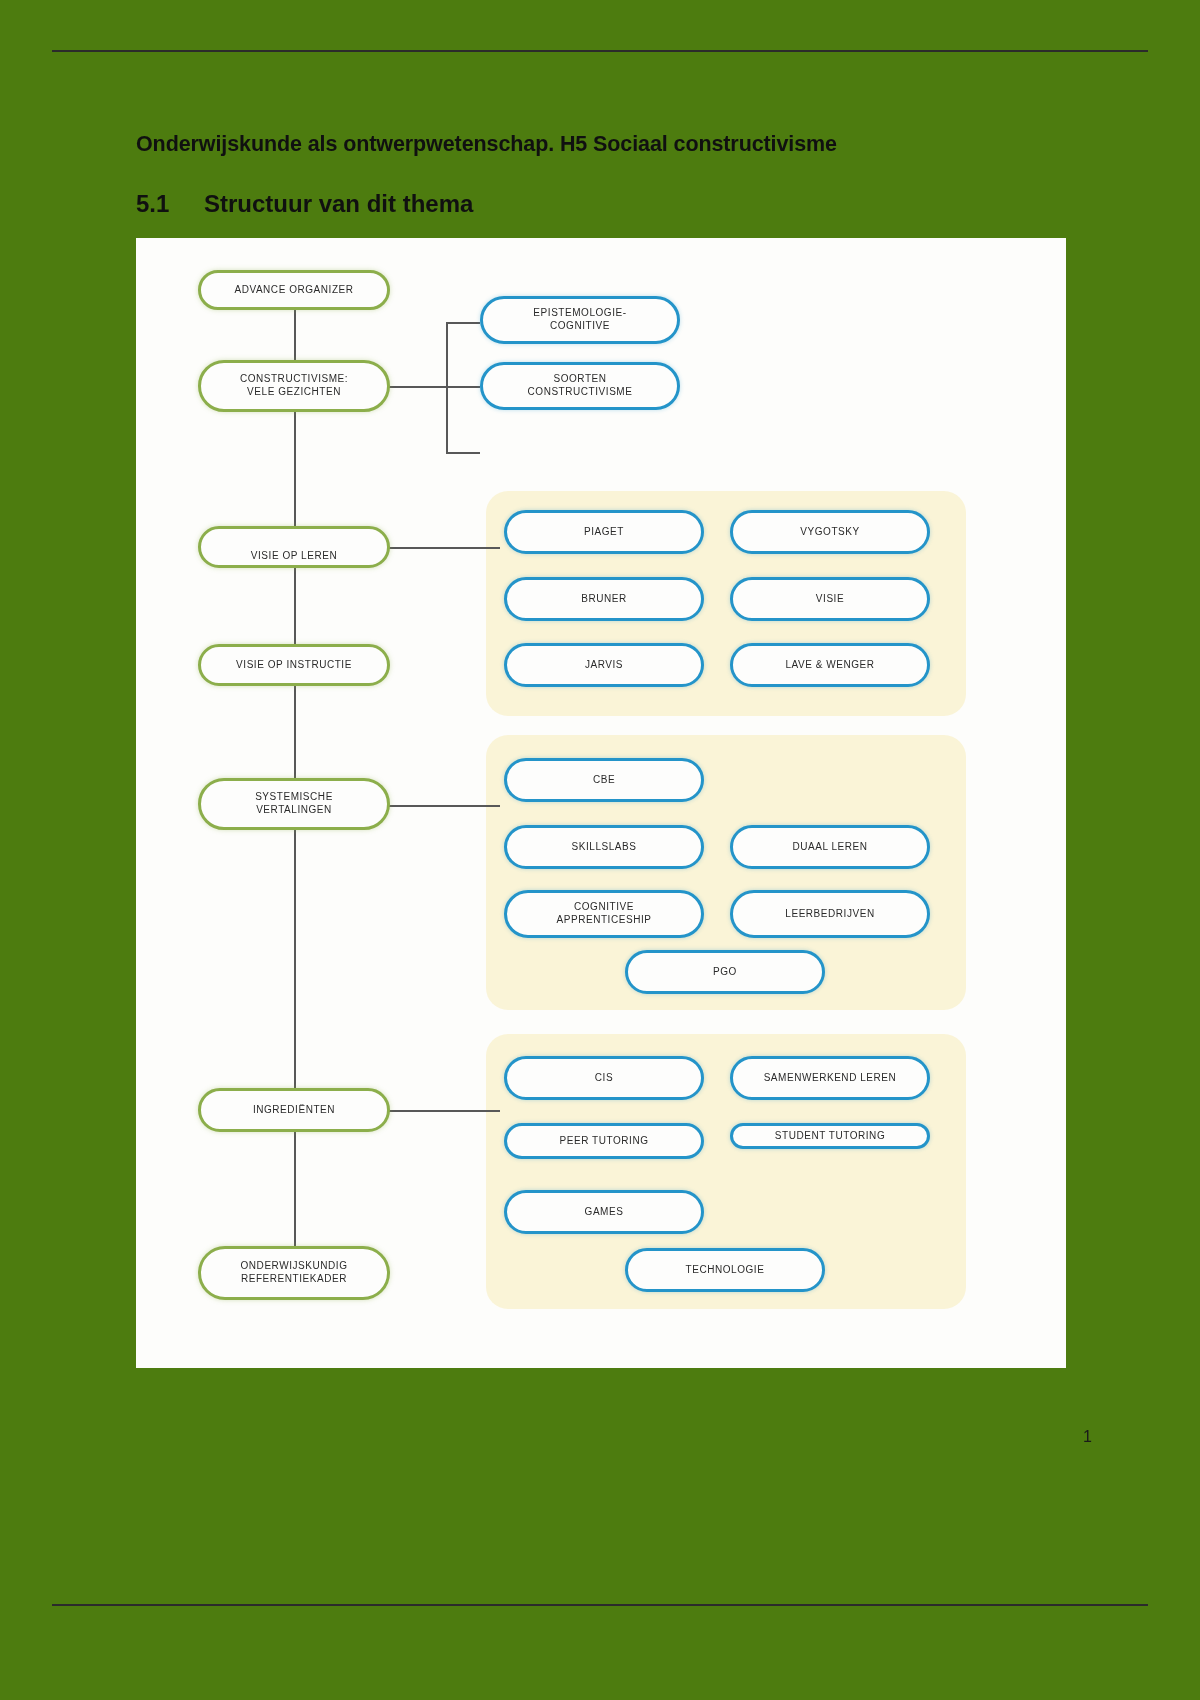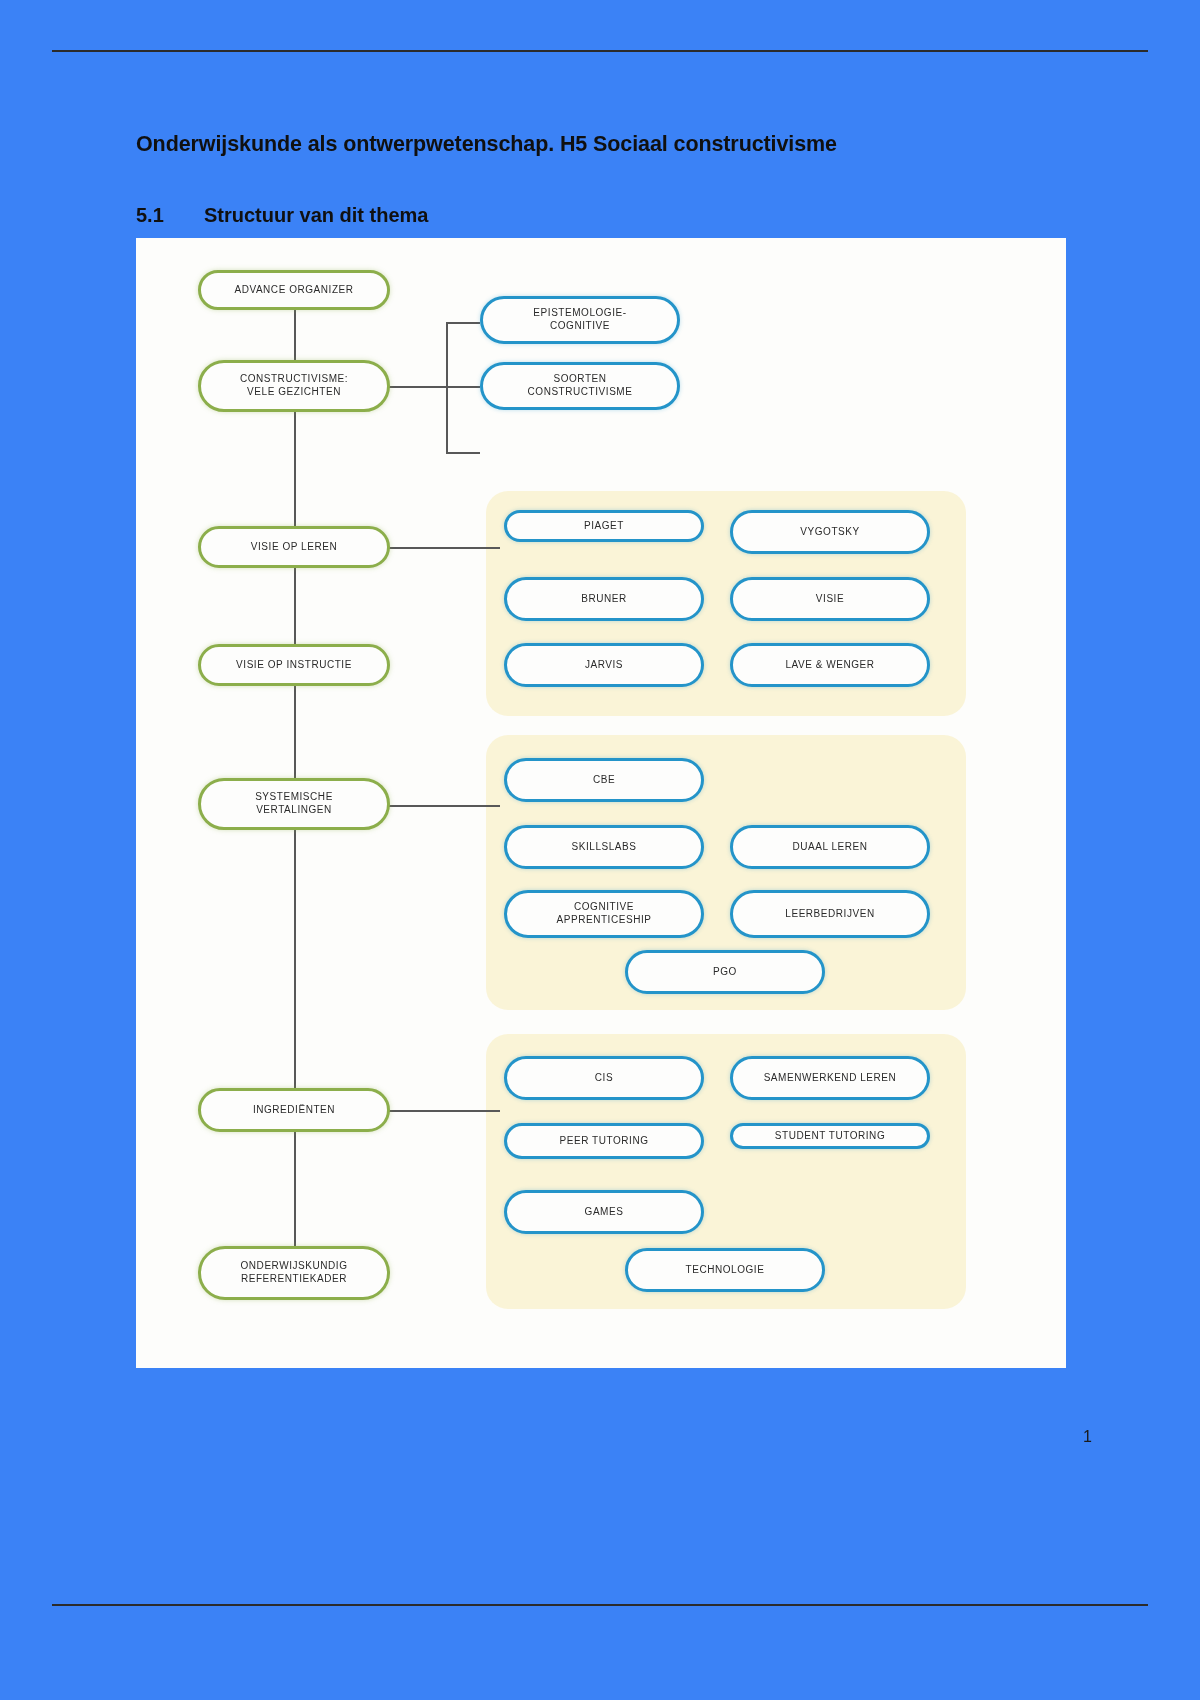--- a/index.html
+++ b/index.html
@@ -12,21 +12,21 @@
     height: 1700px;
     position: relative;
     font-family: "Liberation Sans", sans-serif;
     color: #1a1a1a;
     overflow: hidden;
   }
 
   .page {
     position: absolute;
     inset: 0;
-    background: #3b82f6;
+    background: #4d7c0f;
   }
 
   .rule {
     position: absolute;
     left: 52px;
     right: 52px;
     height: 2px;
     background: #2b2b2b;
   }
   .rule-top { top: 50px; }
@@ -40,22 +40,22 @@
     font-size: 21.5px;
     font-weight: bold;
     line-height: 1.32;
     letter-spacing: -0.1px;
     color: #101010;
   }
 
   .section-heading {
     position: absolute;
     left: 136px;
-    top: 204px;
-    font-size: 20px;
+    top: 190px;
+    font-size: 24px;
     font-weight: bold;
     color: #101010;
     white-space: nowrap;
   }
   .section-heading .num {
     display: inline-block;
     width: 68px;
   }
 
   
@@ -153,21 +153,21 @@
 
     <div class="node node-green" style="left:62px; top:32px; width:192px; height:40px;">
       <span>ADVANCE ORGANIZER</span>
     </div>
 
     <div class="node node-green" style="left:62px; top:122px; width:192px; height:52px; white-space:pre-line;">
       <span>CONSTRUCTIVISME:
 VELE GEZICHTEN</span>
     </div>
 
-    <div class="node node-green" style="left:62px; top:288px; width:192px; height:42px;">
+    <div class="node node-green" style="left:62px; top:288px; width:192px; height:42px;align-items:flex-end;">
       <span>VISIE OP LEREN</span>
     </div>
 
     <div class="node node-green" style="left:62px; top:406px; width:192px; height:42px;">
       <span>VISIE OP INSTRUCTIE</span>
     </div>
 
     <div class="node node-green" style="left:62px; top:540px; width:192px; height:52px; white-space:pre-line;">
       <span>SYSTEMISCHE
 VERTALINGEN</span>
@@ -186,21 +186,21 @@
       <span>EPISTEMOLOGIE-
 COGNITIVE</span>
     </div>
 
     <div class="node node-blue" style="left:344px; top:124px; width:200px; height:48px; white-space:pre-line;">
       <span>SOORTEN
 CONSTRUCTIVISME</span>
     </div>
 
 
-    <div class="node node-blue" style="left:368px; top:272px; width:200px; height:32px;text-align:center;">
+    <div class="node node-blue" style="left:368px; top:272px; width:200px; height:44px;text-align:center;">
       <span>PIAGET</span>
     </div>
     <div class="node node-blue" style="left:594px; top:272px; width:200px; height:44px;">
       <span>VYGOTSKY</span>
     </div>
 
     <div class="node node-blue" style="left:368px; top:339px; width:200px; height:44px;">
       <span>BRUNER</span>
     </div>
     <div class="node node-blue" style="left:594px; top:339px; width:200px; height:44px;">

